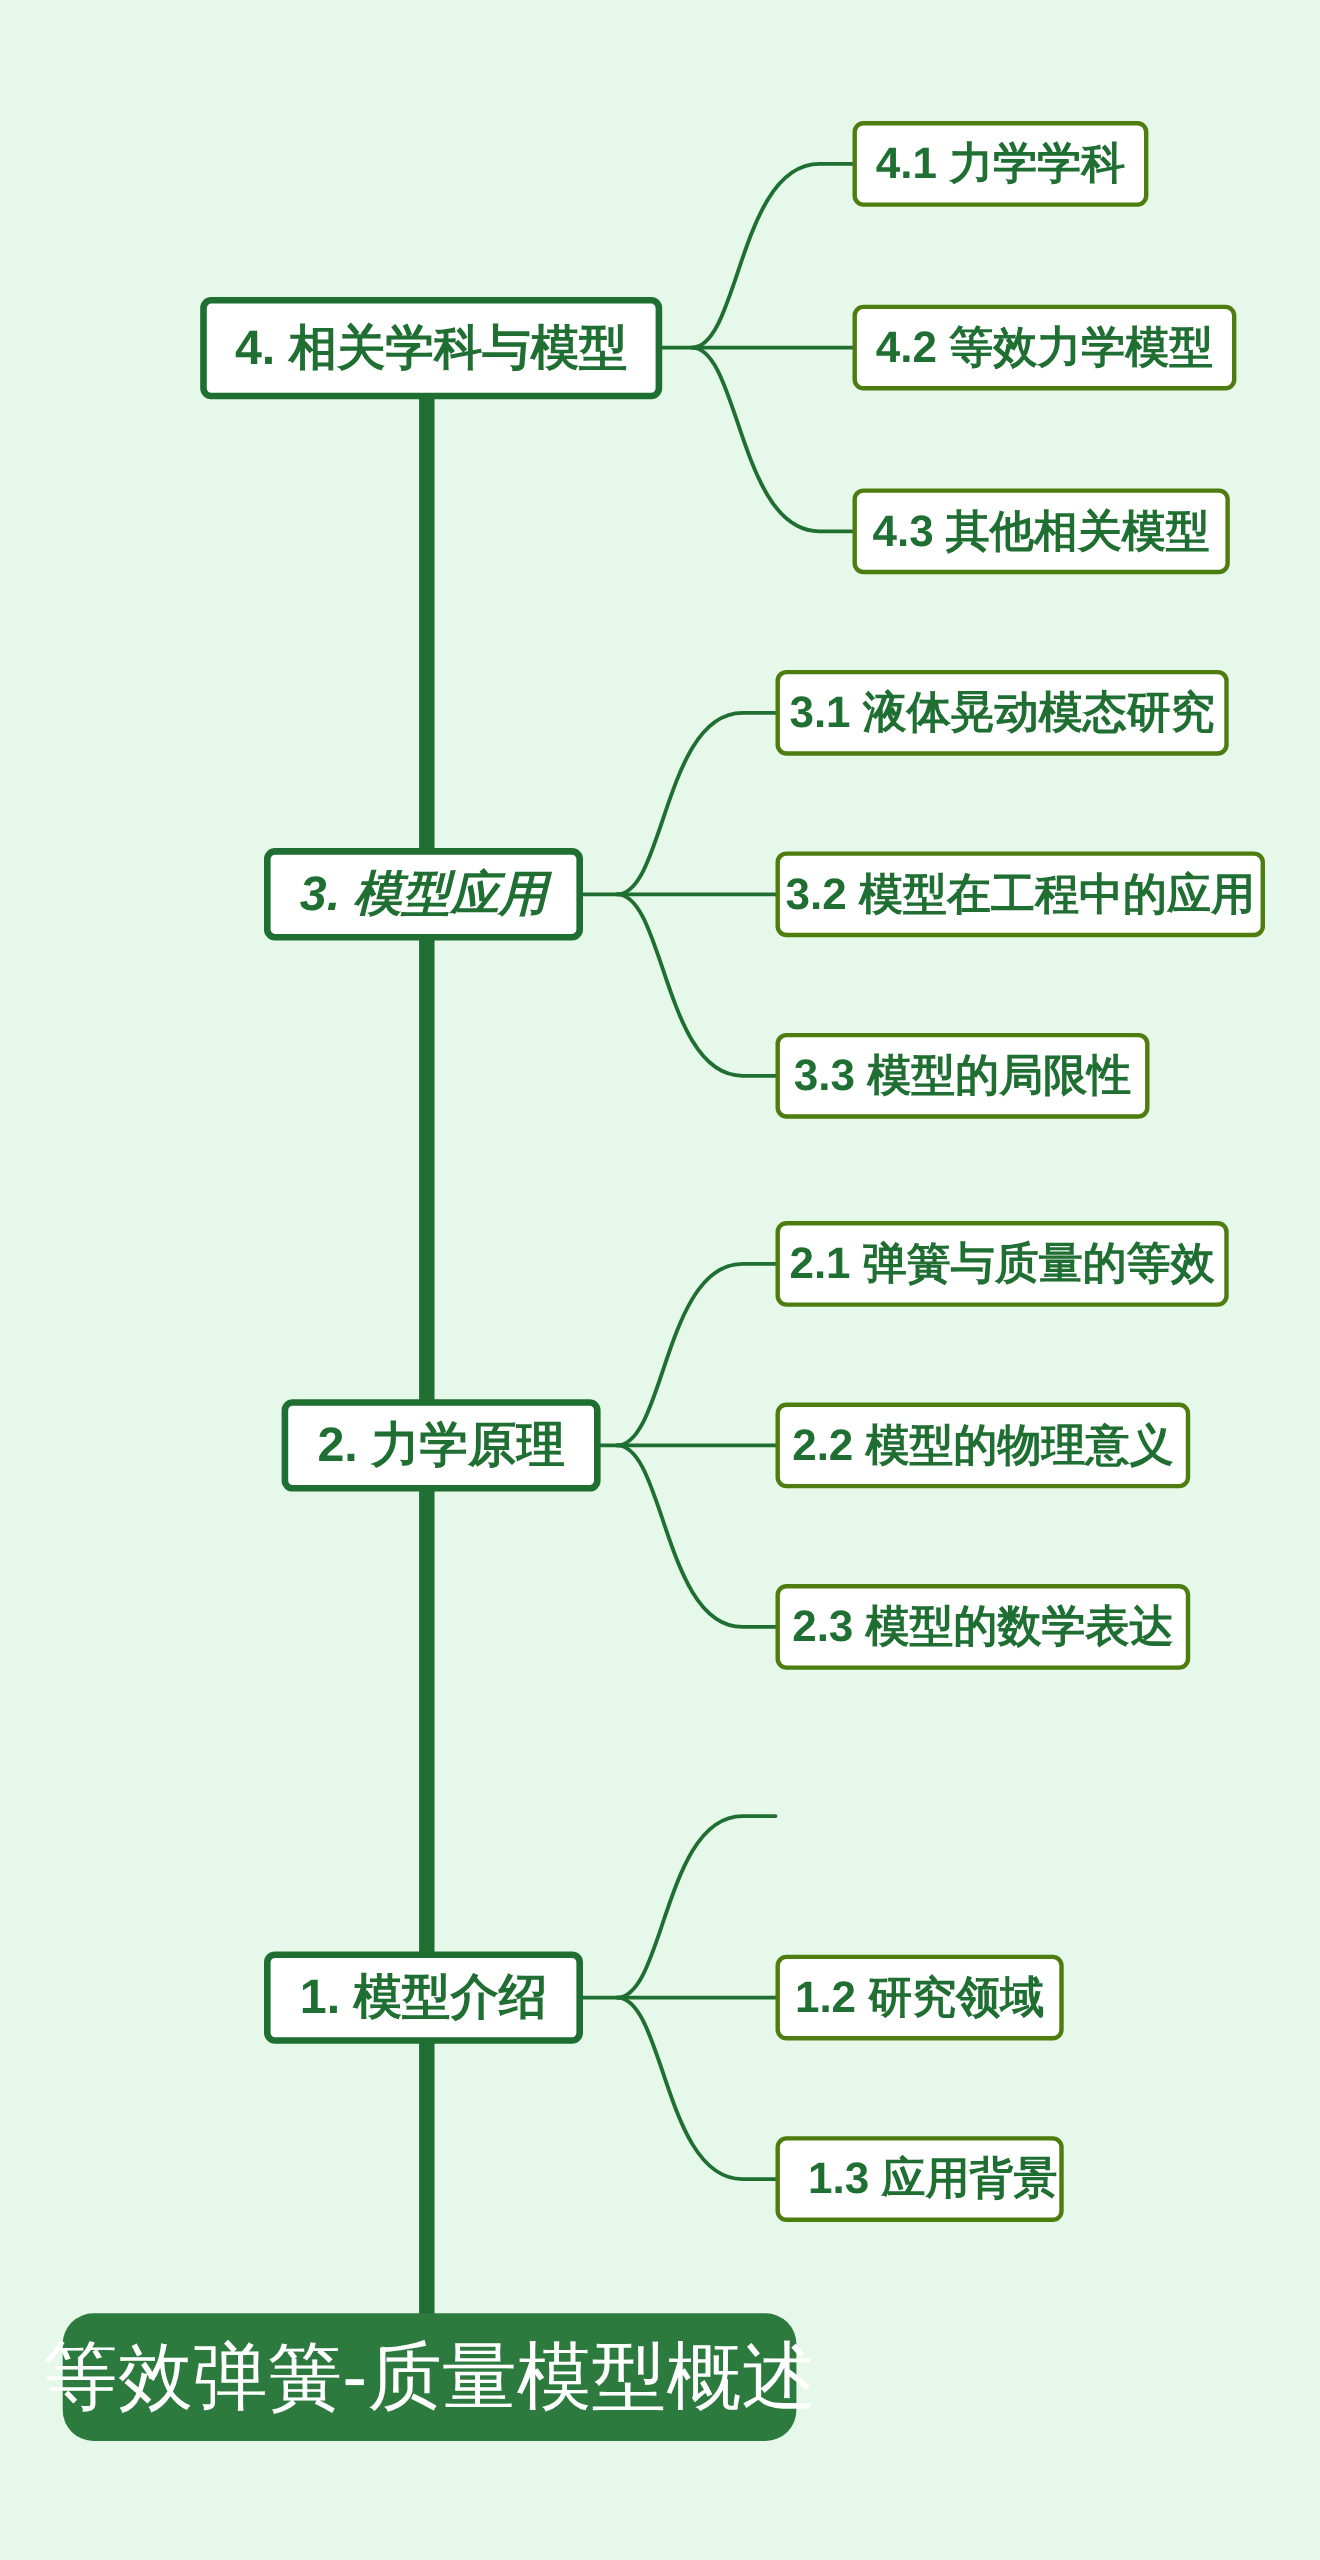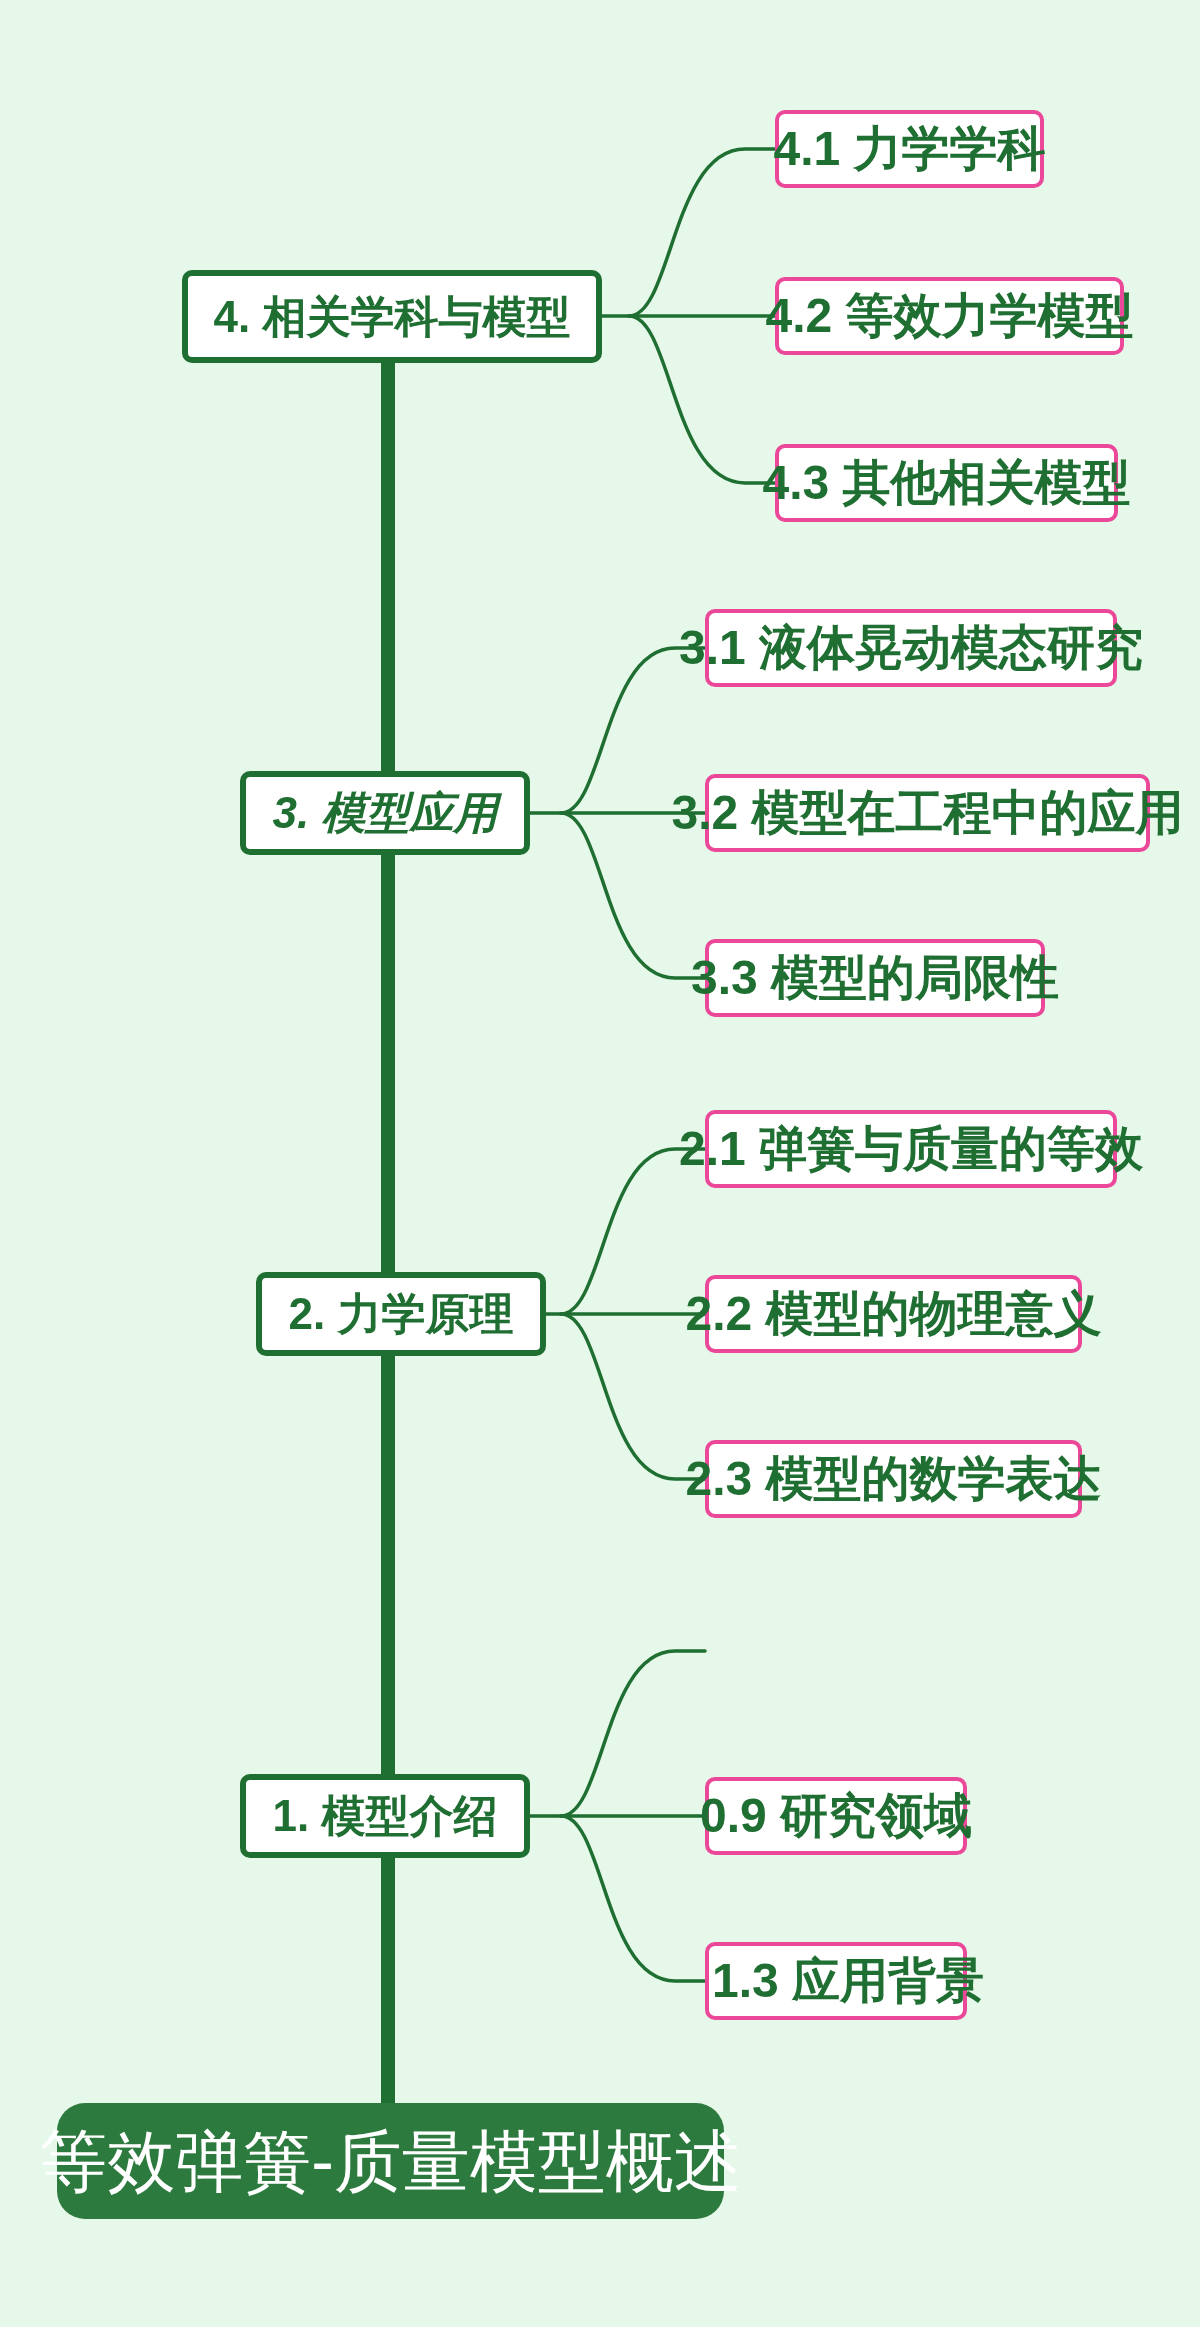--- a/index.html
+++ b/index.html
@@ -49,23 +49,23 @@
     white-space: nowrap;
     line-height: 1;
   }
   .node.main {
     border: 6px solid #1f6e32;
     border-radius: 10px;
     font-size: 44px;
     font-weight: 700;
   }
   .node.sub {
-    border: 4px solid #ec4899;
+    border: 4px solid #4d7c0f;
     border-radius: 10px;
-    font-size: 48px;
+    font-size: 40px;
     font-weight: 700;
   }
   .node.root {
     background: #2c7a3e;
     border: none;
     border-radius: 28px;
     color: #ffffff;
     font-size: 68px;
     font-weight: 400;
   }
@@ -133,21 +133,21 @@
     <span class="label">2.2 模型的物理意义</span>
   </div>
   <div class="node sub" style="left:705px; top:1440px; width:377px; height:78px;">
     <span class="label">2.3 模型的数学表达</span>
   </div>
 
   <div class="node main" style="left:240px; top:1774px; width:290px; height:84px;">
     <span class="label">1. 模型介绍</span>
   </div>
   <div class="node sub" style="left:705px; top:1777px; width:262px; height:78px;">
-    <span class="label">0.9 研究领域</span>
+    <span class="label">1.2 研究领域</span>
   </div>
   <div class="node sub" style="left:705px; top:1942px; width:262px; height:78px;padding-left:24px;">
     <span class="label">1.3 应用背景</span>
   </div>
 
   <div class="node root" style="left:57px; top:2103px; width:667px; height:116px;">
     <span class="label">等效弹簧-质量模型概述</span>
   </div>
 
 </div>

